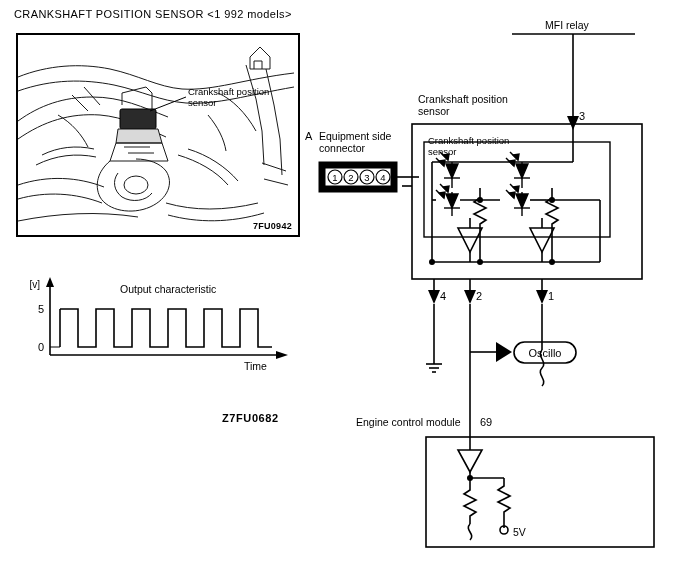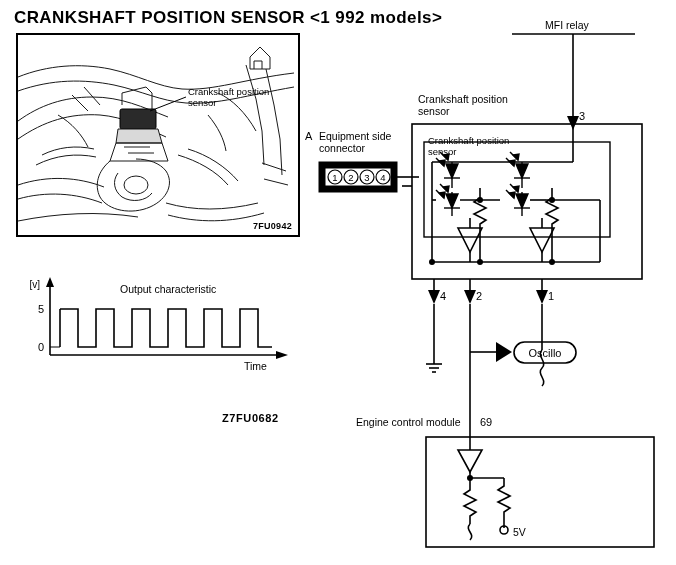--- a/index.html
+++ b/index.html
@@ -7,21 +7,21 @@
     width:676px;height:565px;
     background:#ffffff;
     font-family:"Liberation Sans", sans-serif;
     color:#000;
     position:relative;
     overflow:hidden;
   }
   .abs{position:absolute;}
   #title{
     left:14px;top:8px;
-    font-size:17px;font-weight:bold;
+    font-size:11px;font-weight:normal;
     letter-spacing:0.4px;
     white-space:nowrap;
   }
 
   
   #photo-panel{
     left:16px;top:33px;width:280px;height:200px;
     border:2px solid #000;background:#fff;overflow:hidden;
   }
   #photo-panel svg{display:block;}

